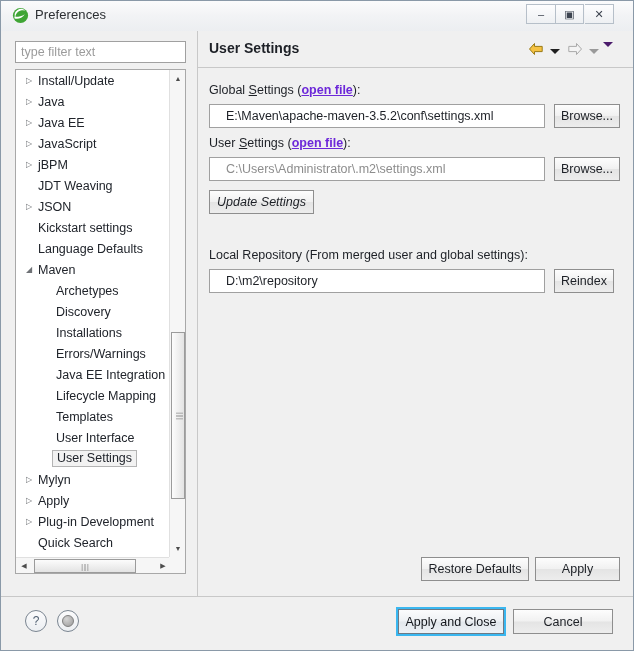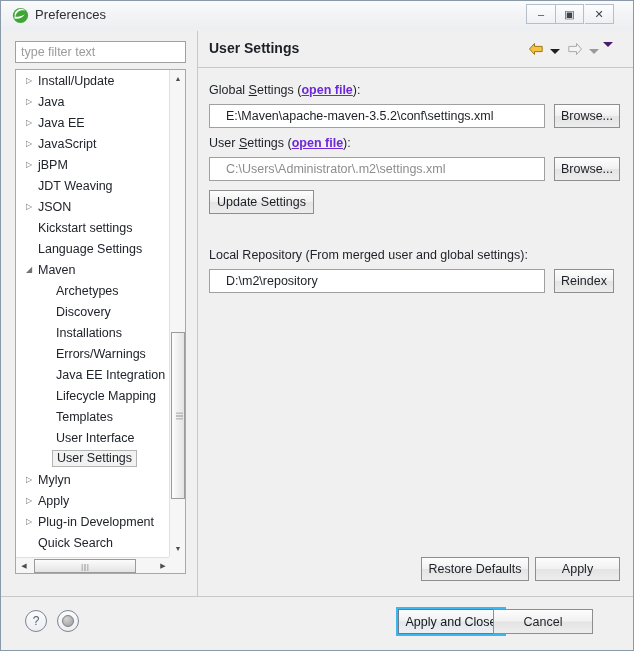--- a/index.html
+++ b/index.html
@@ -233,21 +233,21 @@
   #btn-apply-close {
     position: absolute; left: 397px; top: 608px;
     width: 106px; height: 25px;
     background: linear-gradient(to bottom,#fbfcfd 0%,#eef1f4 48%,#e2e7ec 52%,#edf1f5 100%);
     border: 1px solid #6c7985;
     outline: 2px solid #3ab7f0;
     font-size: 12.5px; color: #14171c;
     display: flex; align-items: center; justify-content: center;
   }
   #btn-cancel {
-    position: absolute; left: 492px; top: 608px;
+    position: absolute; left: 512px; top: 608px;
     width: 100px; height: 25px;
     background: linear-gradient(to bottom,#fdfdfd 0%,#f1f1f1 48%,#e4e4e4 52%,#ededed 100%);
     border: 1px solid #8e8e8e;
     font-size: 12.5px; color: #1d2026;
     display: flex; align-items: center; justify-content: center; text-align: center;
   }
 </style>
 </head>
 <body>
 
@@ -308,21 +308,21 @@
             <div class="tnode lvl1">
               <span class="arrow">▷</span>
               <span class="tlabel">JSON</span>
             </div>
             <div class="tnode lvl1">
               <span class="arrow"></span>
               <span class="tlabel">Kickstart settings</span>
             </div>
             <div class="tnode lvl1">
               <span class="arrow"></span>
-              <span class="tlabel">Language Settings</span>
+              <span class="tlabel">Language Defaults</span>
             </div>
             <div class="tnode lvl1">
               <span class="arrow">◢</span>
               <span class="tlabel">Maven</span>
             </div>
             <div class="tnode lvl2">
               <span class="tlabel">Archetypes</span>
             </div>
             <div class="tnode lvl2">
               <span class="tlabel">Discovery</span>
@@ -421,21 +421,21 @@
       </div>
       <div class="tfield" style="left:11px; top:73px; width:336px;">E:\Maven\apache-maven-3.5.2\conf\settings.xml</div>
       <div class="btn" style="left:356px; top:73px; width:66px;">Browse...</div>
 
       <div class="flabel" style="left:11px; top:105px;">
         <span>User </span><span class="mn">S</span><span>ettings (</span><span class="link">open file</span><span>):</span>
       </div>
       <div class="tfield muted" style="left:11px; top:126px; width:336px;">C:\Users\Administrator\.m2\settings.xml</div>
       <div class="btn" style="left:356px; top:126px; width:66px;">Browse...</div>
 
-      <div class="btn" style="left:11px; top:159px; width:105px;">Update Settings</div>
+      <div class="btn" style="left:11px; top:159px; width:105px;font-style:italic;">Update Settings</div>
 
       <div class="flabel" style="left:11px; top:217px;">Local Repository (From merged user and global settings):</div>
       <div class="tfield" style="left:11px; top:238px; width:336px;">D:\m2\repository</div>
       <div class="btn" style="left:356px; top:238px; width:60px;">Reindex</div>
 
       <div class="btn" style="left:223px; top:526px; width:108px;">Restore Defaults</div>
       <div class="btn" style="left:337px; top:526px; width:85px;">Apply</div>
     </div>
   </div>
 

